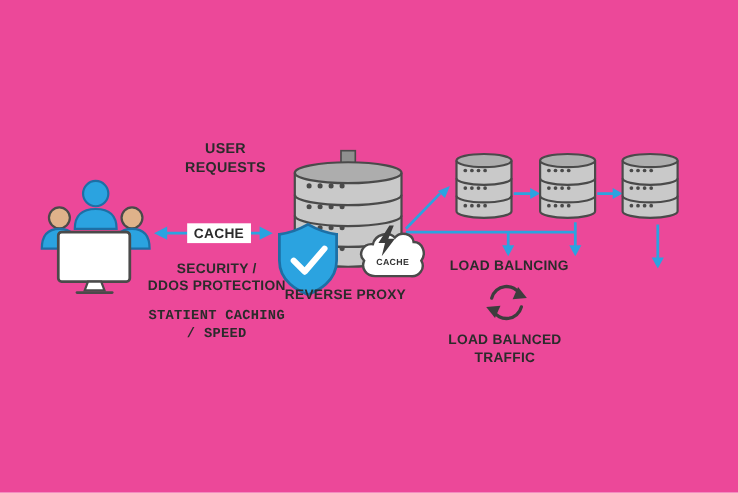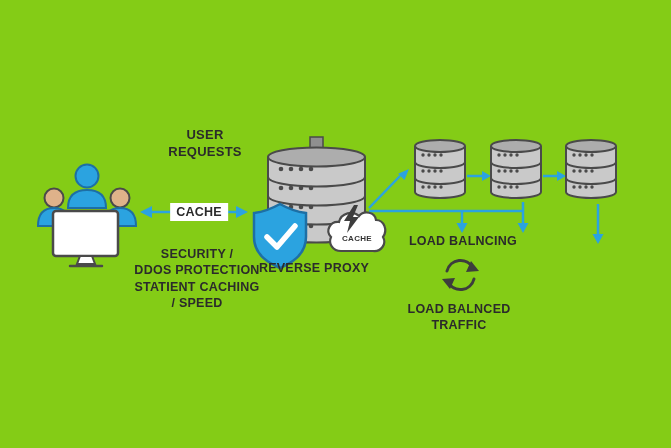--- a/index.html
+++ b/index.html
@@ -1,17 +1,17 @@
 <!DOCTYPE html>
 <html><head>
 <meta charset="utf-8">
 <style>
   html,body{margin:0;padding:0;background:#fff;}
   .stage{
-    position:relative;width:671px;height:448px;background:#84cc16;
+    position:relative;width:671px;height:448px;background:#ec4899;
     overflow:hidden;font-family:"Liberation Sans",sans-serif;
   }
   .stage svg{position:absolute;left:0;top:0;}
   .lbl{
     position:absolute;transform:translateX(-50%);
     font-weight:700;font-size:12.5px;line-height:1.3;color:#2b2b2b;
     text-align:center;white-space:pre-line;letter-spacing:.25px;
   }
   .lbl-user{font-size:13px;}
   .lbl-on-line{background:#ffffff;padding:1px 6px;}
@@ -175,24 +175,24 @@
       <path d="M474,279 A14 14 0 0 1 448,282" fill="none" stroke="#3D3D3D" stroke-width="3" stroke-linecap="round"></path>
       <polygon points="442,279 450,289 455,278" fill="#3D3D3D"></polygon>
     </g>
   </svg>
 
   <div class="lbl lbl-user" style="left:205px;top:127px;">USER
 REQUESTS</div>
 
   <div class="lbl lbl-on-line" style="left:199px;top:203px;">CACHE</div>
 
-  <div class="lbl" style="left:197px;top:246px;">SECURITY /
+  <div class="lbl" style="left:197px;top:236px;">SECURITY /
 DDOS PROTECTION</div>
 
-  <div class="lbl" style="left:197px;top:279px;">STATIENT CACHING
+  <div class="lbl" style="left:197px;top:279px;font-family:Liberation Mono, monospace;">STATIENT CACHING
 / SPEED</div>
 
   <div class="lbl" style="left:314px;top:260px;">REVERSE PROXY</div>
 
   <div class="lbl lbl-cloud" style="left:357px;top:234px;">CACHE</div>
 
   <div class="lbl" style="left:459px;top:301px;">LOAD BALNCED
 TRAFFIC</div>
 
   <div class="lbl" style="left:463px;top:233px;">LOAD BALNCING</div>

